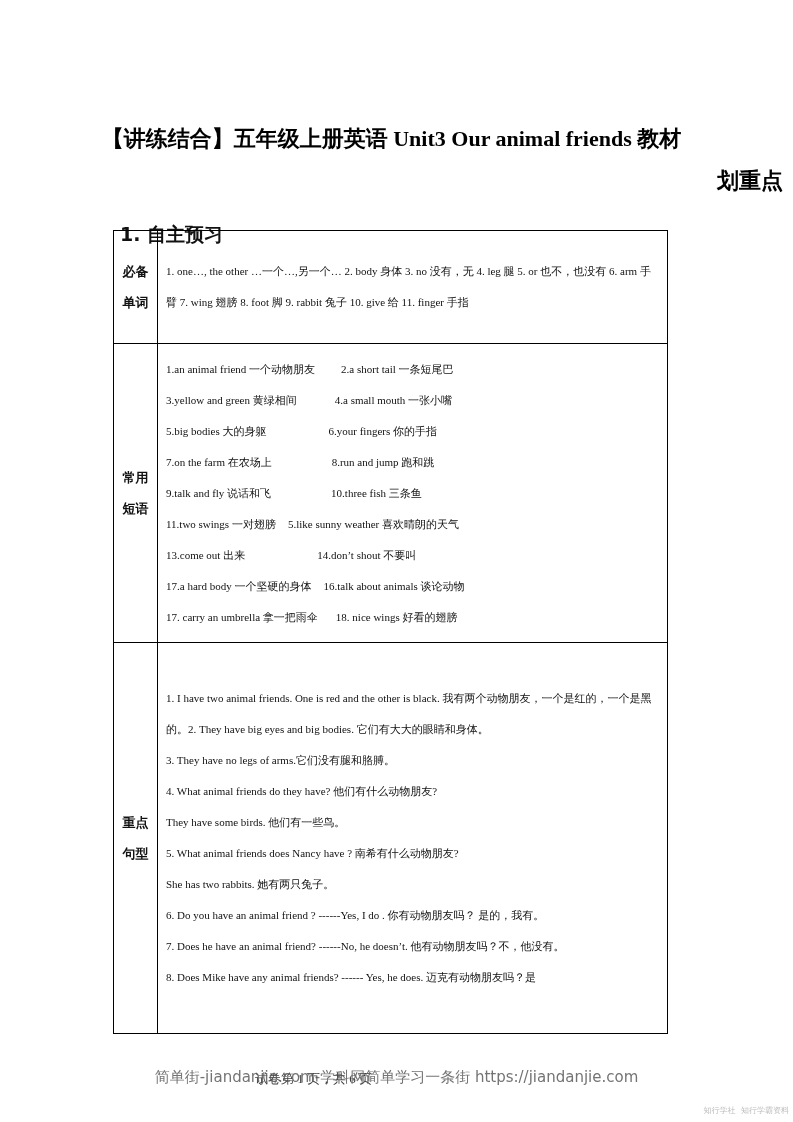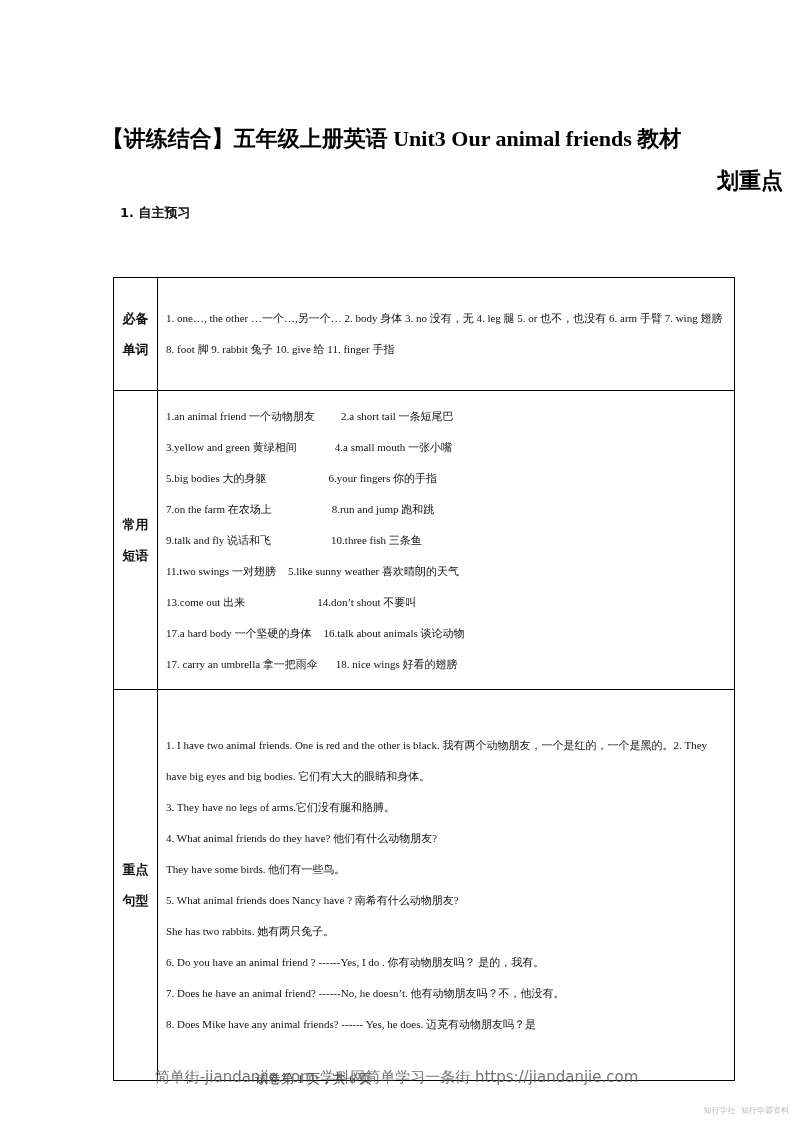--- a/index.html
+++ b/index.html
@@ -2,24 +2,24 @@
 <html><head>
 <meta charset="utf-8">
 <style>
   html, body { margin: 0; padding: 0; background: #ffffff; }
   body { width: 793px; height: 1122px; position: relative; overflow: hidden;
          font-family: "Liberation Serif", "DejaVu Serif", serif; color: #111; }
   .title { position: absolute; left: 0; width: 783px; text-align: center;
            font-weight: bold; font-size: 22px; color: #000; }
   .title.l1 { top: 124px; }
   .title.l2 { top: 166px; text-align: right; }
-  .section { position: absolute; left: 120px; top: 204px; font-size: 13px; font-weight: bold;
+  .section { position: absolute; left: 120px; top: 222px; font-size: 19px; font-weight: bold;
              font-family: "DejaVu Sans", sans-serif; }
-  table.main { position: absolute; left: 113px; top: 230px; width: 622px;
-               border-collapse: collapse; table-layout: fixed; margin-top: 47px; }
+  table.main { position: absolute; left: 113px; top: 230px; width: 555px;
+               border-collapse: collapse; table-layout: fixed; }
   table.main td { border: 1.5px solid #000; vertical-align: middle; }
   td.label { width: 43px; text-align: center; font-family: "DejaVu Sans", sans-serif;
              font-weight: bold; font-size: 13px; line-height: 31px; padding: 0; }
   td.content { padding: 4px 8px 4px 8px; font-size: 11px; line-height: 31px; }
   .r1 td { height: 104px; }
   .r2 td { height: 290px; }
   .r3 td { height: 382px; }
   .line { white-space: nowrap; }
   .wrap { white-space: normal; }
   .footer { position: absolute; top: 1070px; left: 0; width: 627px; text-align: center;

